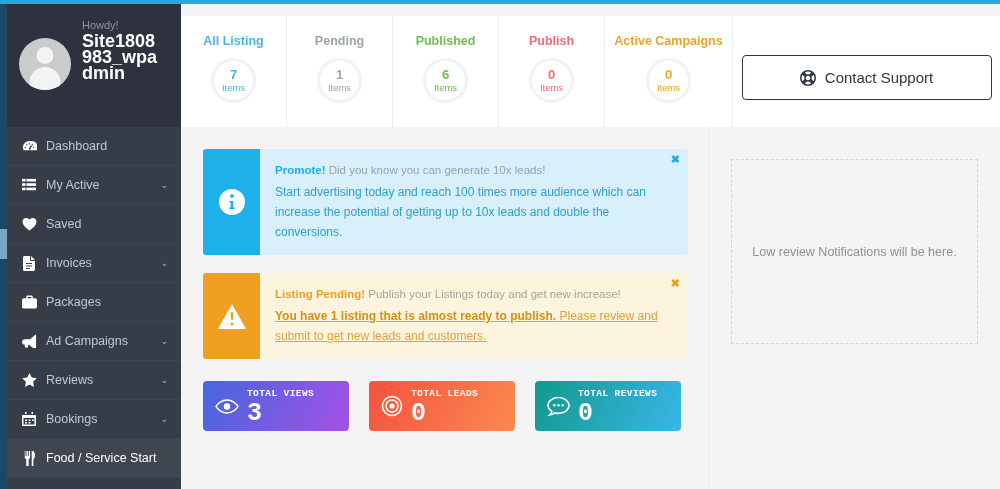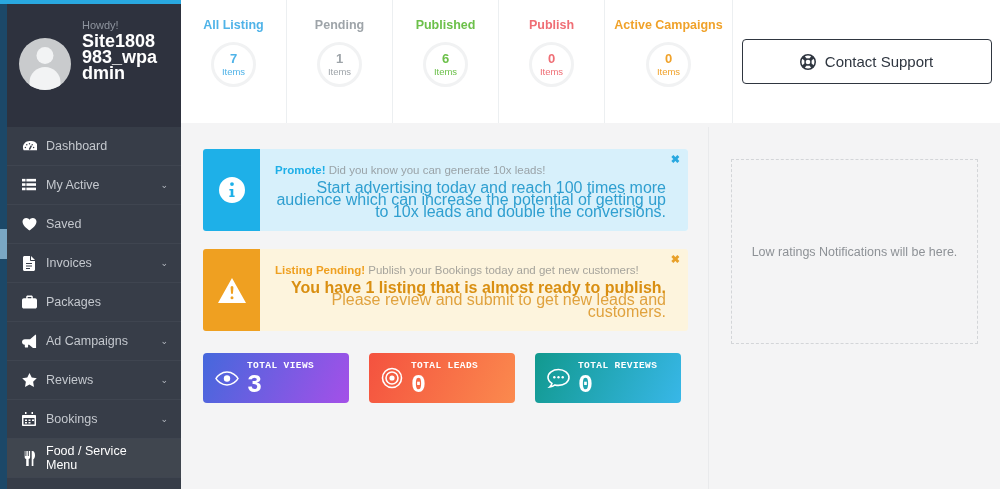--- a/index.html
+++ b/index.html
@@ -66,21 +66,21 @@
   .nav-item .ico {
     width: 16px; display: flex; align-items: center; justify-content: center;
     color: #ffffff; flex: none;
   }
   .nav-item .ico svg { display: block; fill: #ffffff; }
   .nav-item .lbl { flex: 1; color: inherit; }
   .nav-item .chev { color: #b6bbc2; font-size: 9px; line-height: 1; }
 
   
   .header {
-    position: absolute; top: 0; left: 181px; width: 819px; height: 123px;
+    position: absolute; top: 16px; left: 181px; width: 819px; height: 123px;
     background: #ffffff; display: flex; align-items: stretch;
   }
   .stat {
     width: 106px; padding-top: 18px;
     display: flex; flex-direction: column; align-items: center;
     border-right: 1px solid #eceff1;
     cursor: pointer;
   }
   .stat-title { font-size: 12.5px; font-weight: bold; margin-bottom: 10px; white-space: nowrap; }
   .stat-circle {
@@ -113,38 +113,38 @@
   .alert {
     display: flex; border-radius: 3px; overflow: hidden; position: relative;
     margin-bottom: 18px;
   }
   .alert-icon {
     width: 57px; flex: none; display: flex; align-items: center; justify-content: center;
   }
   .alert-body { flex: 1; padding: 13px 22px 13px 15px; }
   .alert-line1 { font-size: 11.5px; line-height: 17px; margin-bottom: 3px; }
   .alert-line1 b { font-weight: bold; }
-  .alert-line2 { font-size: 16px; line-height: 12px; text-align: right; }
+  .alert-line2 { font-size: 12px; line-height: 20px; }
   .alert-line2 b { font-weight: bold; }
   .alert-close {
     position: absolute; top: 5px; right: 8px;
     font-size: 11px; font-weight: bold; cursor: pointer; line-height: 1;
   }
   .alert.info { background: #ffffff; }
   .alert.info .alert-icon { background: #1eb0e8; }
   .alert.info .alert-body { background: #d7f0fb; }
   .alert.info .alert-line1 { color: #9aa3a8; }
   .alert.info .alert-line1 b { color: #1eafe8; }
   .alert.info .alert-line2 { color: #2f9fd0; }
   .alert.info .alert-close { color: #29a8e0; }
   .alert.warn .alert-icon { background: #efa021; }
   .alert.warn .alert-body { background: #fdf4dd; }
   .alert.warn .alert-line1 { color: #a6a49c; }
   .alert.warn .alert-line1 b { color: #efa021; }
-  .alert.warn .alert-line2 { color: #e0a23e; }
+  .alert.warn .alert-line2 { color: #e0a23e; text-decoration: underline; }
   .alert.warn .alert-line2 b { color: #d98f12; }
   .alert.warn .alert-close { color: #e8a02a; }
   .alert-icon svg { display: block; fill: #ffffff; }
 
   .tiles { display: flex; gap: 20px; margin-top: 22px; }
   .tile {
     width: 146px; height: 50px; border-radius: 4px; color: #ffffff;
     display: flex; align-items: center; gap: 8px; padding: 0 12px;
     cursor: pointer;
     font-family: Liberation Mono, monospace;
@@ -268,21 +268,21 @@
       <span class="lbl">Bookings</span>
       <span class="chev">⌄</span>
     </div>
 
     <div class="nav-item active">
       <span class="ico">
           <svg width="13" height="15" viewBox="0 0 13 15">
             <path d="M1 0h1.4v5H3.4V0h1.4v5H5.8V0h1.3v6.2c0 .9-.6 1.6-1.4 1.8V15H3.2V8C2.3 7.8 1.7 7.1 1.7 6.2V0H1zM9.5 0C11 0 12 1.8 12 4.3c0 2-.6 3.5-1.6 4V15H8.7V0h.8z"></path>
           </svg>
         </span>
-      <span class="lbl">Food / Service Menu</span>
+      <span class="lbl">Food / Service Start</span>
       <span class="chev"></span>
     </div>
   </div>
 
   <div class="header">
 
     <div class="stat">
       <div class="stat-title" style="color:#4fb3e8">All Listing</div>
       <div class="stat-circle">
         <span class="stat-num" style="color:#4fb3e8">7</span>
@@ -354,21 +354,21 @@
       </div>
 
       <div class="alert warn">
         <div class="alert-icon">
           <svg width="28" height="25" viewBox="0 0 28 25">
               <path d="M14 0L28 25H0L14 0zm0 8a1.4 1.4 0 00-1.4 1.5l.4 5.6a1 1 0 002 0l.4-5.6A1.4 1.4 0 0014 8zm0 10.2a1.5 1.5 0 100 3 1.5 1.5 0 000-3z"></path>
             </svg>
         </div>
         <div class="alert-body">
           <div class="alert-line1">
-            <b>Listing Pending!</b><span> Publish your Bookings today and get new customers!</span>
+            <b>Listing Pending!</b><span> Publish your Listings today and get new increase!</span>
           </div>
           <div class="alert-line2">
             <b>You have 1 listing that is almost ready to publish.</b><span> Please review and submit to get new leads and customers.</span>
           </div>
           <span class="alert-close">✖</span>
         </div>
       </div>
 
       <div class="tiles">
 
@@ -412,18 +412,18 @@
             <span class="tile-label" style="display:block">TOTAL REVIEWS</span>
             <span class="tile-value" style="display:block">0</span>
           </span>
         </div>
 
       </div>
     </div>
 
     <div class="col-right">
       <div class="placeholder">
-        <span>Low ratings Notifications will be here.</span>
+        <span>Low review Notifications will be here.</span>
       </div>
     </div>
 
   </div>
 </div>
 
 </body></html>

